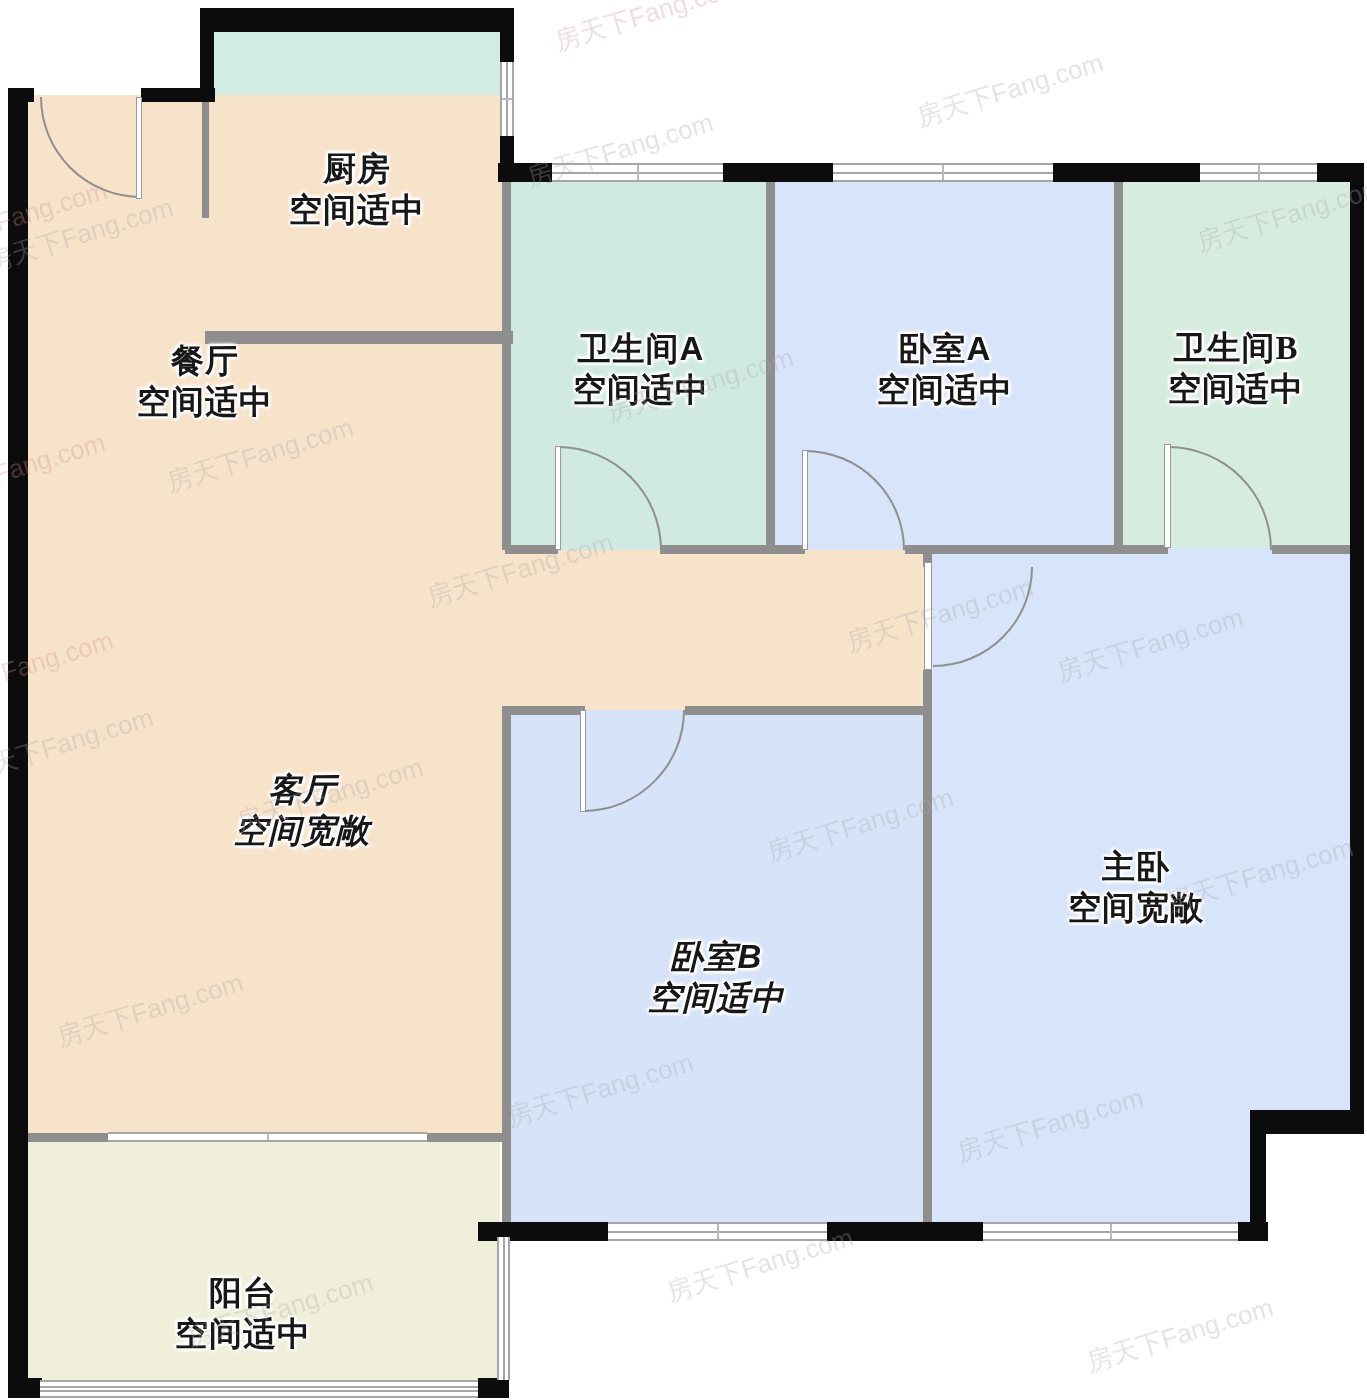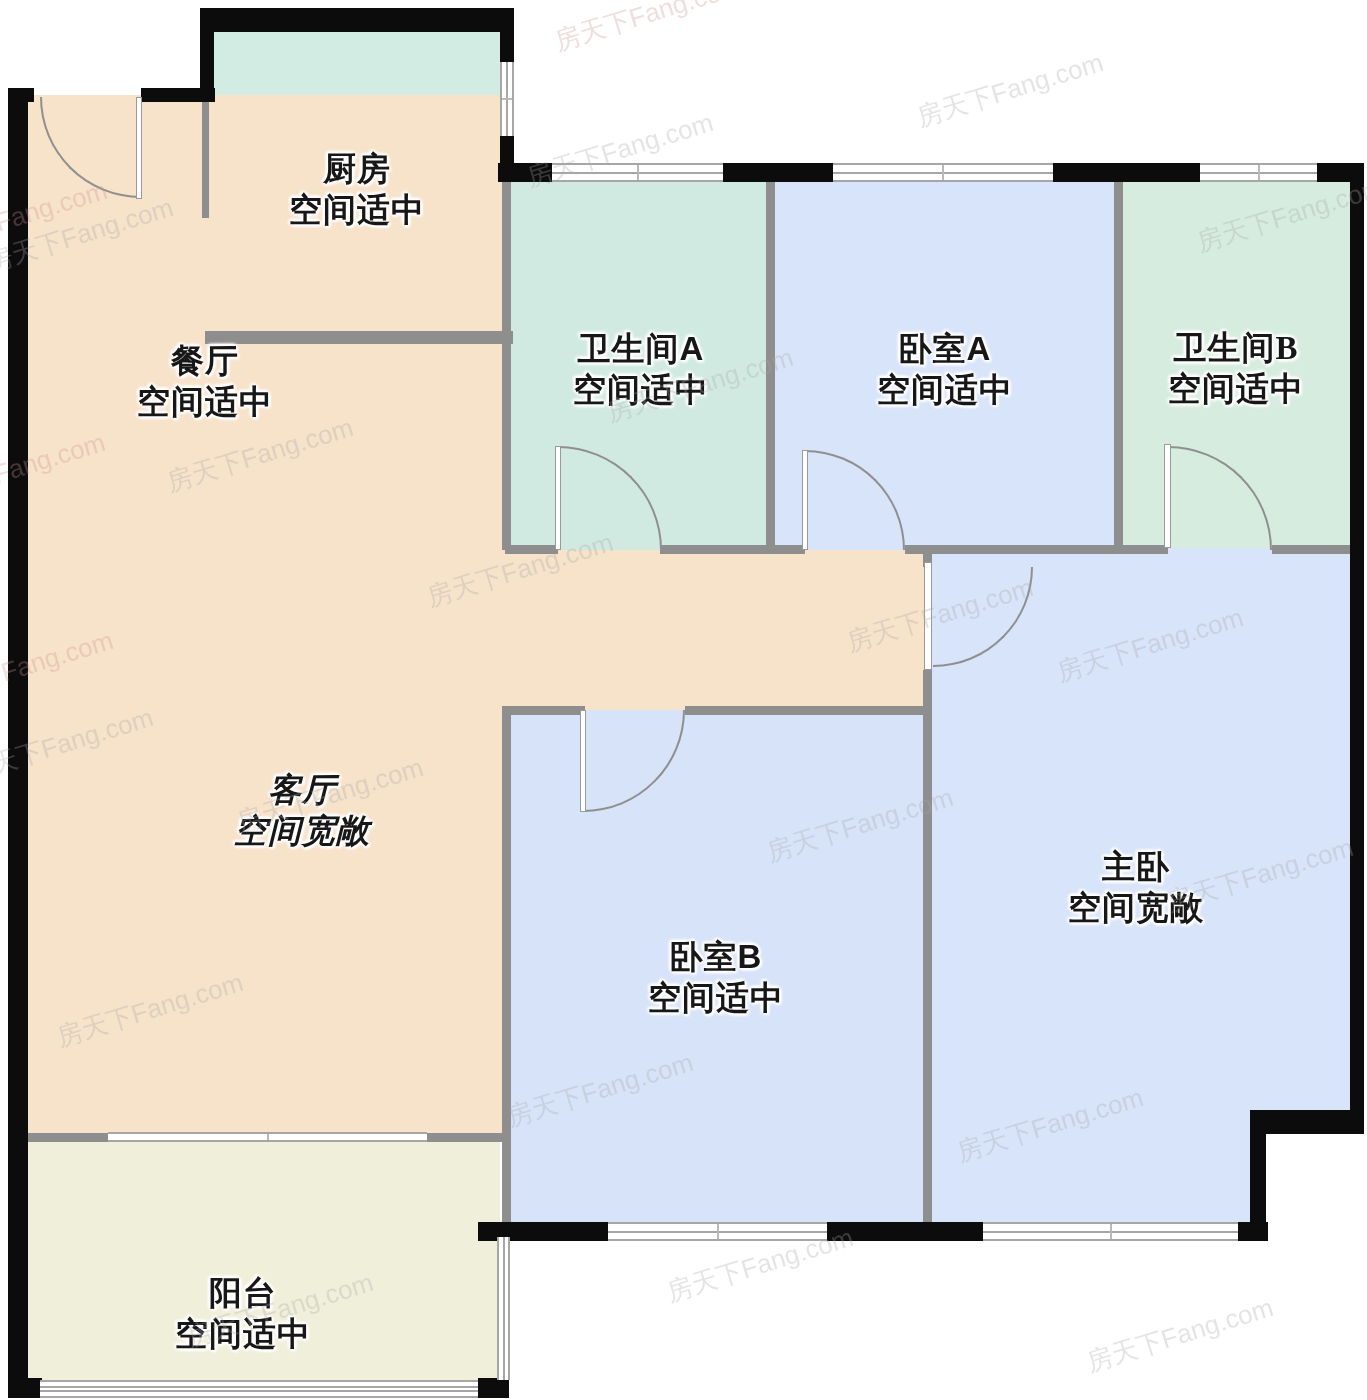--- a/index.html
+++ b/index.html
@@ -135,21 +135,21 @@
       <span>空间适中</span>
     </div>
     <div class="room-label" style="left: 1236px; top: 369px; width: auto; height: auto; font-family: Liberation Serif, serif;">
       <span>卫生间B</span>
       <span>空间适中</span>
     </div>
     <div class="room-label" style="left: 302px; top: 810px; width: auto; height: auto; font-style: italic;">
       <span>客厅</span>
       <span>空间宽敞</span>
     </div>
-    <div class="room-label" style="left: 716px; top: 977px; width: auto; height: auto;">
+    <div class="room-label" style="left: 716px; top: 977px; width: auto; height: auto; font-style: italic;">
       <span>卧室B</span>
       <span>空间适中</span>
     </div>
     <div class="room-label" style="left: 1136px; top: 887px; width: auto; height: auto;">
       <span>主卧</span>
       <span>空间宽敞</span>
     </div>
     <div class="room-label" style="left: 243px; top: 1270px; width: auto; height: auto; margin-top: 43px;">
       <span>阳台</span>
       <span>空间适中</span>

